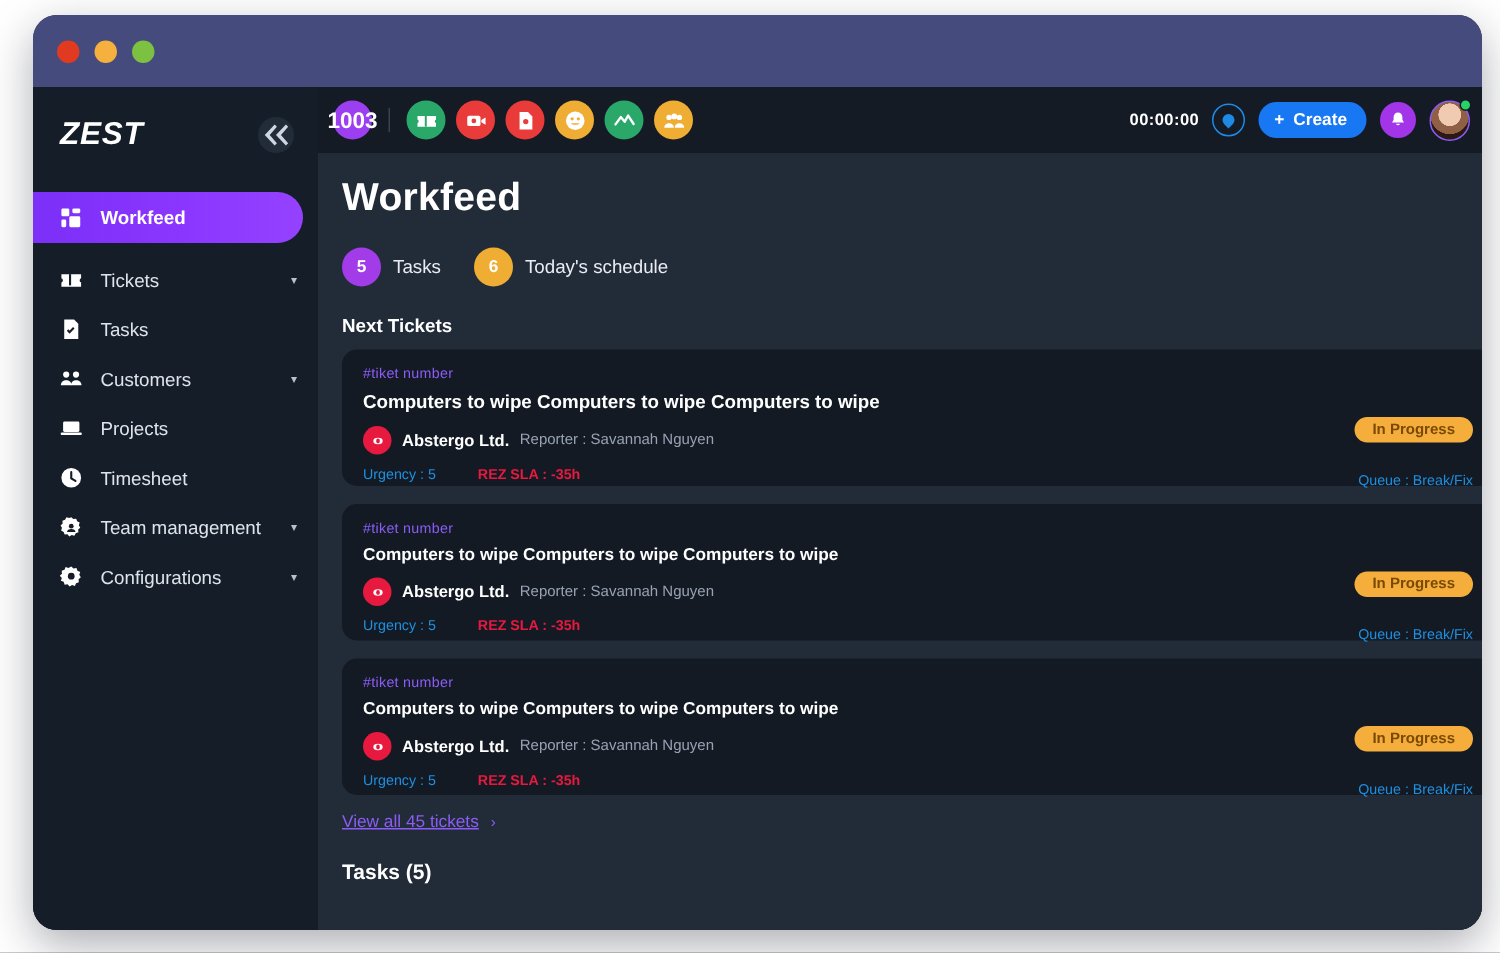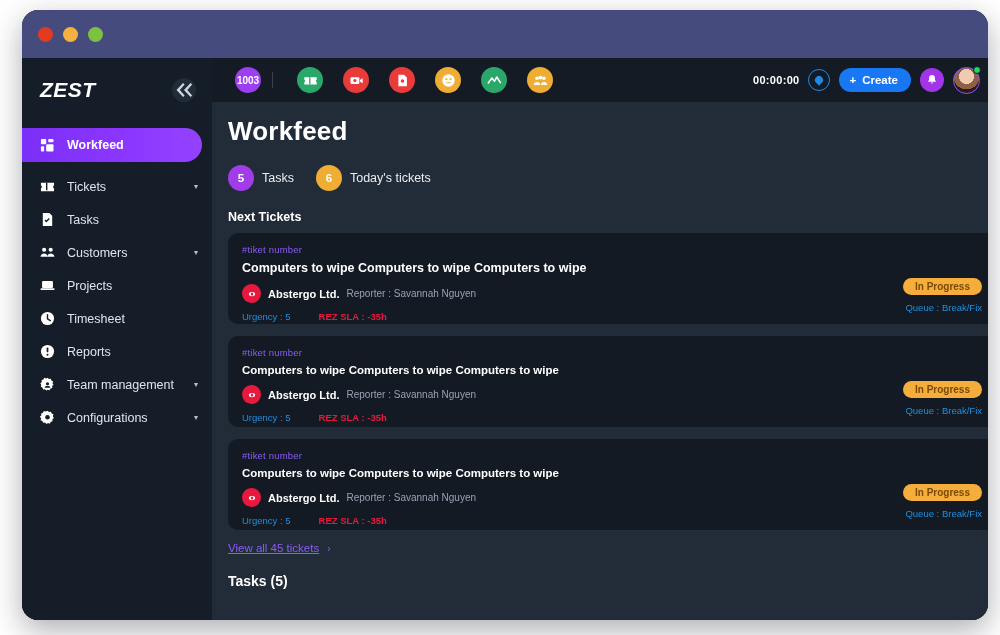--- a/index.html
+++ b/index.html
@@ -127,23 +127,22 @@
     flex: 0 0 44px;
     background: #141b25;
     display: flex;
     align-items: center;
     padding: 0 8px 0 10px;
   }
   #toolbar-left { display: flex; align-items: center; gap: 7px; }
   .tchip {
     width: 26px; height: 26px; border-radius: 50%;
     display: flex; align-items: center; justify-content: center;
-    color: #fff; font-size: 10px; font-weight: bold;
-    cursor: pointer;
-    margin-left: 13px;
+    color: #fff; font-size: 15px; font-weight: bold;
+    cursor: pointer;
   }
   .tchip svg { width: 15px; height: 15px; fill: #ffffff; }
   .tdiv { width: 1px; height: 16px; background: #39434f; margin: 0 4px; }
 
   #toolbar-right {
     margin-left: auto;
     display: flex;
     align-items: center;
     gap: 9px;
   }
@@ -268,21 +267,21 @@
     right: 14px; top: 45px;
     background: #f5ad3c;
     color: #7a4a05;
     font-size: 10px;
     font-weight: bold;
     padding: 3px 12px;
     border-radius: 10px;
   }
   .card .queue {
     position: absolute;
-    right: 14px; top: 69px;
+    right: 14px; top: 82px;
     color: #1f8fe0;
     font-size: 9.5px;
   }
 
   #view-all {
     display: flex; align-items: center; gap: 8px;
     color: #8b5cf6;
     font-size: 11.5px;
     margin-top: 3px;
     cursor: pointer;
@@ -388,31 +387,20 @@
           <span class="ico">
             <svg viewBox="0 0 16 16">
                 <circle cx="8" cy="8" r="7"></circle>
                 <path d="M8 4v4.4l3 1.8" stroke="#151d28" stroke-width="1.5" fill="none" stroke-linecap="round"></path>
               </svg>
           </span>
           <span class="label">Timesheet</span>
           <span class="caret"></span>
         </div>
 
-        <div class="nav-item">
-          <span class="ico">
-            <svg viewBox="0 0 16 16">
-                <circle cx="8" cy="8" r="7"></circle>
-                <rect x="7.1" y="3.6" width="1.8" height="5.2" rx=".9" fill="#151d28"></rect>
-                <circle cx="8" cy="11.4" r="1.05" fill="#151d28"></circle>
-              </svg>
-          </span>
-          <span class="label">Reports</span>
-          <span class="caret"></span>
-        </div>
 
         <div class="nav-item">
           <span class="ico">
             <svg viewBox="0 0 16 16">
                 <path d="M8 .9l1.5 1.3 2-.3.7 1.9 1.8.9-.6 1.9 1 1.7-1.5 1.3.2 2-1.9.7-1 1.8-1.9-.6-1.7 1-1.3-1.5-2 .2-.7-1.9L.8 10.3l.6-1.9-1-1.7L1.9 5.4 1.7 3.4l1.9-.7L4.6.9l1.9.6z"></path>
                 <circle cx="8" cy="7.2" r="1.7" fill="#151d28"></circle>
                 <path d="M5 11.4c0-1.3 1.3-2.1 3-2.1s3 .8 3 2.1z" fill="#151d28"></path>
               </svg>
           </span>
           <span class="label">Team management</span>
@@ -516,21 +504,21 @@
 
         <div id="stats-row">
 
           <div class="stat">
             <div class="bubble" style="background:#a23ce8">5</div>
             <div class="stat-label">Tasks</div>
           </div>
 
           <div class="stat">
             <div class="bubble" style="background:#f0ad34">6</div>
-            <div class="stat-label">Today's tickets</div>
+            <div class="stat-label">Today's schedule</div>
           </div>
 
         </div>
 
         <div id="section-title">Next Tickets</div>
 
         <div id="cards">
 
           <div class="card">
             <div class="tnum">#tiket number</div>

